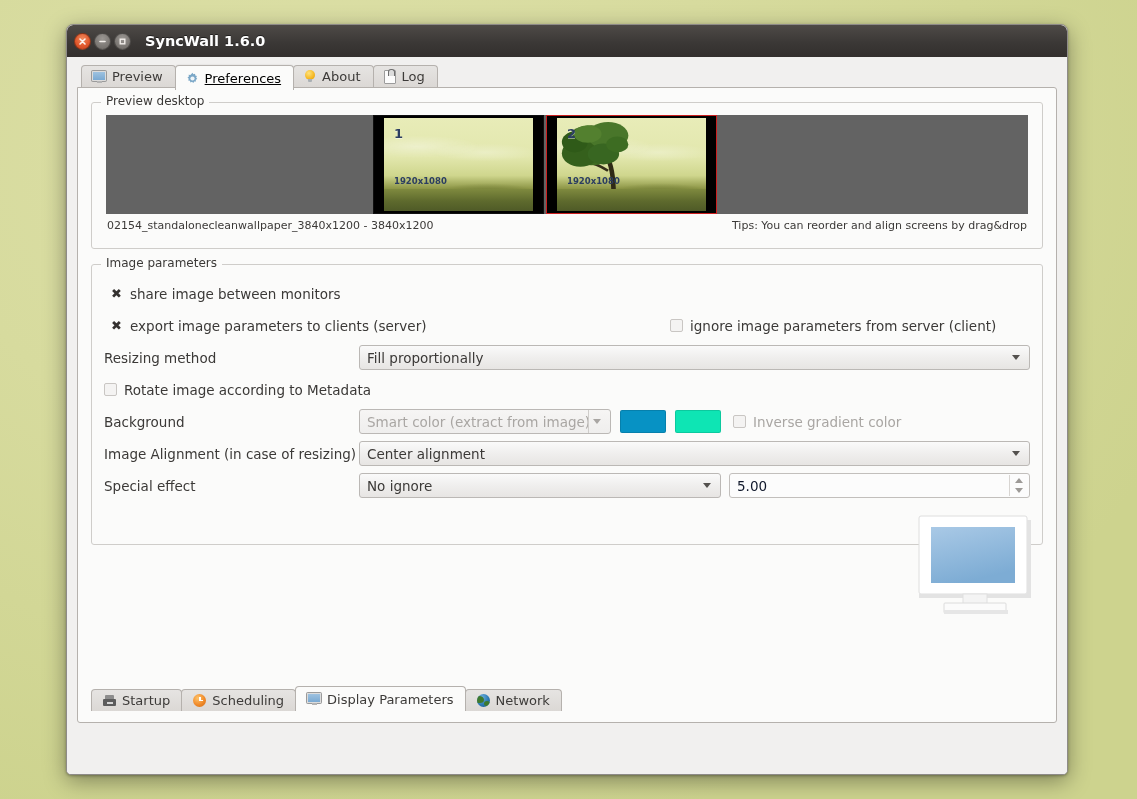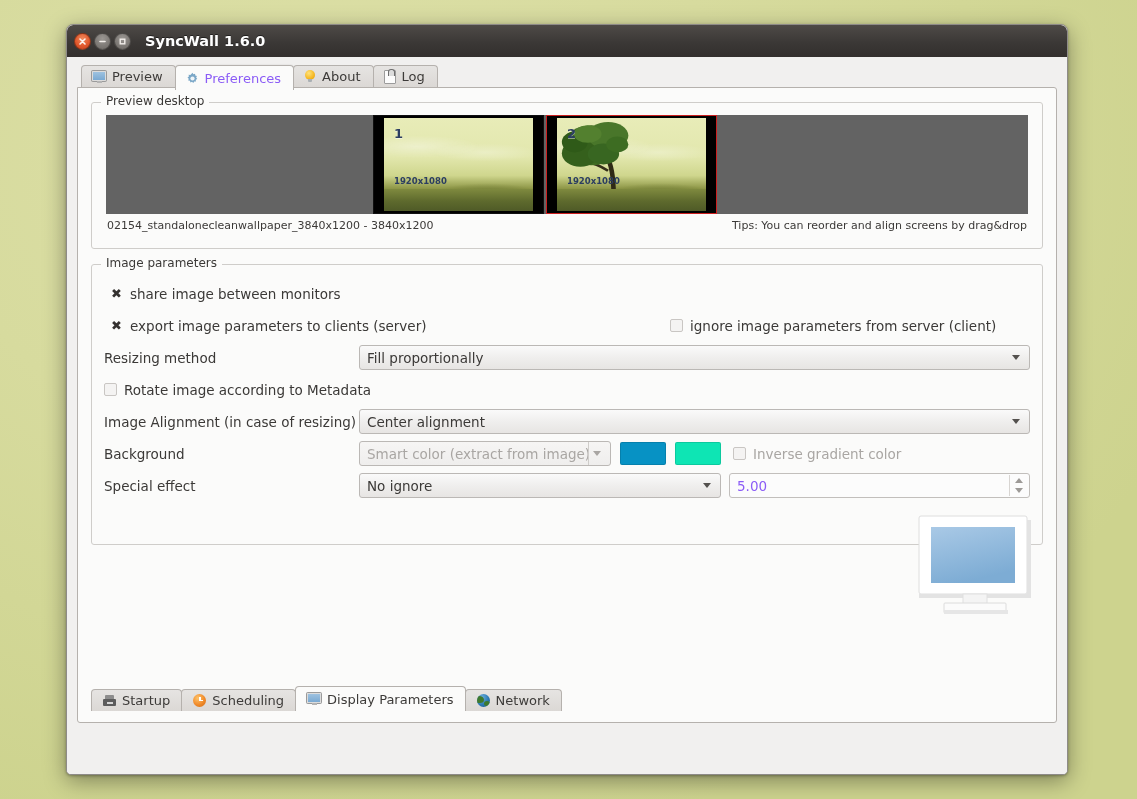--- a/index.html
+++ b/index.html
@@ -74,24 +74,25 @@
     background: linear-gradient(to bottom, #e6e4e2 0%, #dbd8d5 100%);
     border: 1px solid #b5b1ad;
     border-bottom: none;
     border-radius: 4px 4px 0 0;
     margin-right: -1px;
     position: relative;
   }
   .ttab.active {
     background: #fbfbfa;
     height: 25px;
-    color: #8b5cf6;
+    color: #000000;
     border-color: #b5b1ad;
     z-index: 4;
     box-shadow: 0 -1px 1px rgba(0,0,0,0.04);
+    text-decoration: underline;
   }
   #tabpanel {
     background: #fbfbfa;
     border: 1px solid #b5b1ad;
     border-radius: 0 3px 3px 3px;
     height: 636px;
     margin-top: -1px;
     position: relative;
     z-index: 2;
     padding: 14px 13px 0 13px;
@@ -228,21 +229,21 @@
   
   .swatch { width: 46px; height: 23px; border-radius: 2px; border: 1px solid rgba(0,0,0,0.12); }
   
   .spin {
     height: 25px; flex: 1;
     background: #fcfcfc;
     border: 1px solid #c2bfbc;
     border-radius: 3px;
     display: flex; align-items: center;
     padding-left: 7px;
-    font-size: 13.5px; color: #8b5cf6;
+    font-size: 13.5px; color: #0f172a;
     position: relative;
   }
   .spin .btns {
     position: absolute; right: 1px; top: 1px; bottom: 1px; width: 19px;
     border-left: 1px solid #d8d5d2;
     display: flex; flex-direction: column;
   }
   .spin .btns div { flex: 1; display: flex; align-items: center; justify-content: center; }
   .sarrow-u { width:0;height:0;border-left:4px solid transparent;border-right:4px solid transparent;border-bottom:5px solid #9d9a97; }
   .sarrow-d { width:0;height:0;border-left:4px solid transparent;border-right:4px solid transparent;border-top:5px solid #9d9a97; }
@@ -424,40 +425,40 @@
         </div>
 
         <div class="prow">
           <div class="cbrow">
             <span class="cb-off"></span>
             <span class="cbtext">Rotate image according to Metadata</span>
           </div>
         </div>
 
         <div class="prow">
-          <span class="plabel lblcol">Image Alignment (in case of resizing)</span>
-          <div class="combo" style="flex:1;">
-            <span class="txt">Center alignment</span>
-            <span class="caret"></span>
-          </div>
-        </div>
-
-        <div class="prow">
           <span class="plabel lblcol">Background</span>
           <div class="combo disabled" style="width:252px;">
             <span class="txt">Smart color (extract from image)</span>
             <span class="sep-btn">
                 <span class="caret dis"></span>
               </span>
           </div>
           <div class="swatch" style="margin-left:9px; background:#0792c4;"></div>
           <div class="swatch" style="margin-left:9px; background:#0ee5b4;"></div>
           <div class="cbrow" style="margin-left:12px;">
             <span class="cb-off"></span>
             <span class="cbtext dim">Inverse gradient color</span>
+          </div>
+        </div>
+
+        <div class="prow">
+          <span class="plabel lblcol">Image Alignment (in case of resizing)</span>
+          <div class="combo" style="flex:1;">
+            <span class="txt">Center alignment</span>
+            <span class="caret"></span>
           </div>
         </div>
 
         <div class="prow">
           <span class="plabel lblcol">Special effect</span>
           <div class="combo" style="width:362px;">
             <span class="txt">No ignore</span>
             <span class="caret"></span>
           </div>
           <div class="spin" style="margin-left:8px;">

